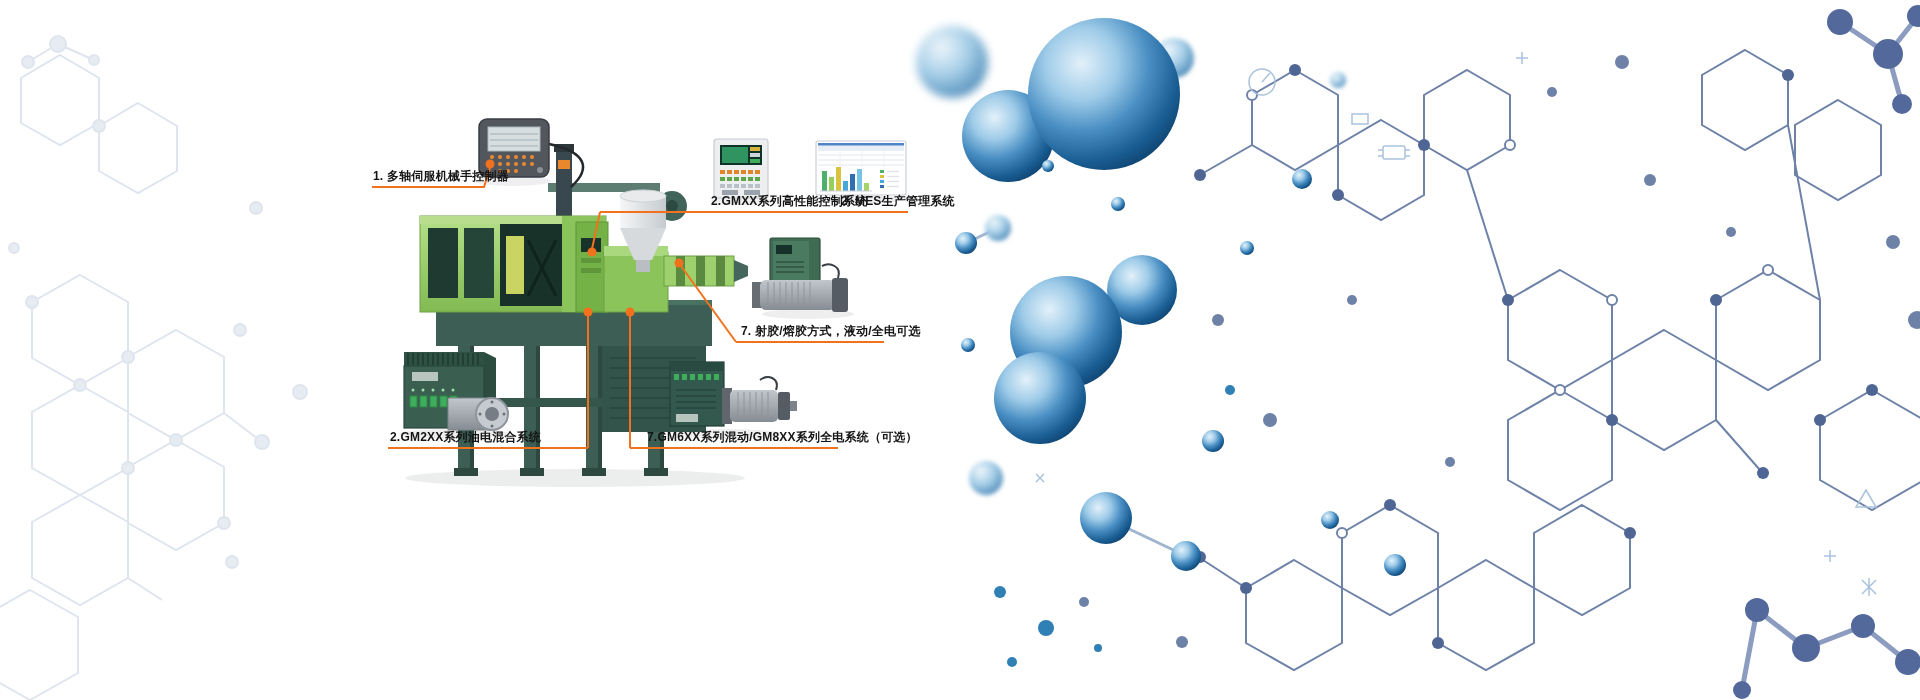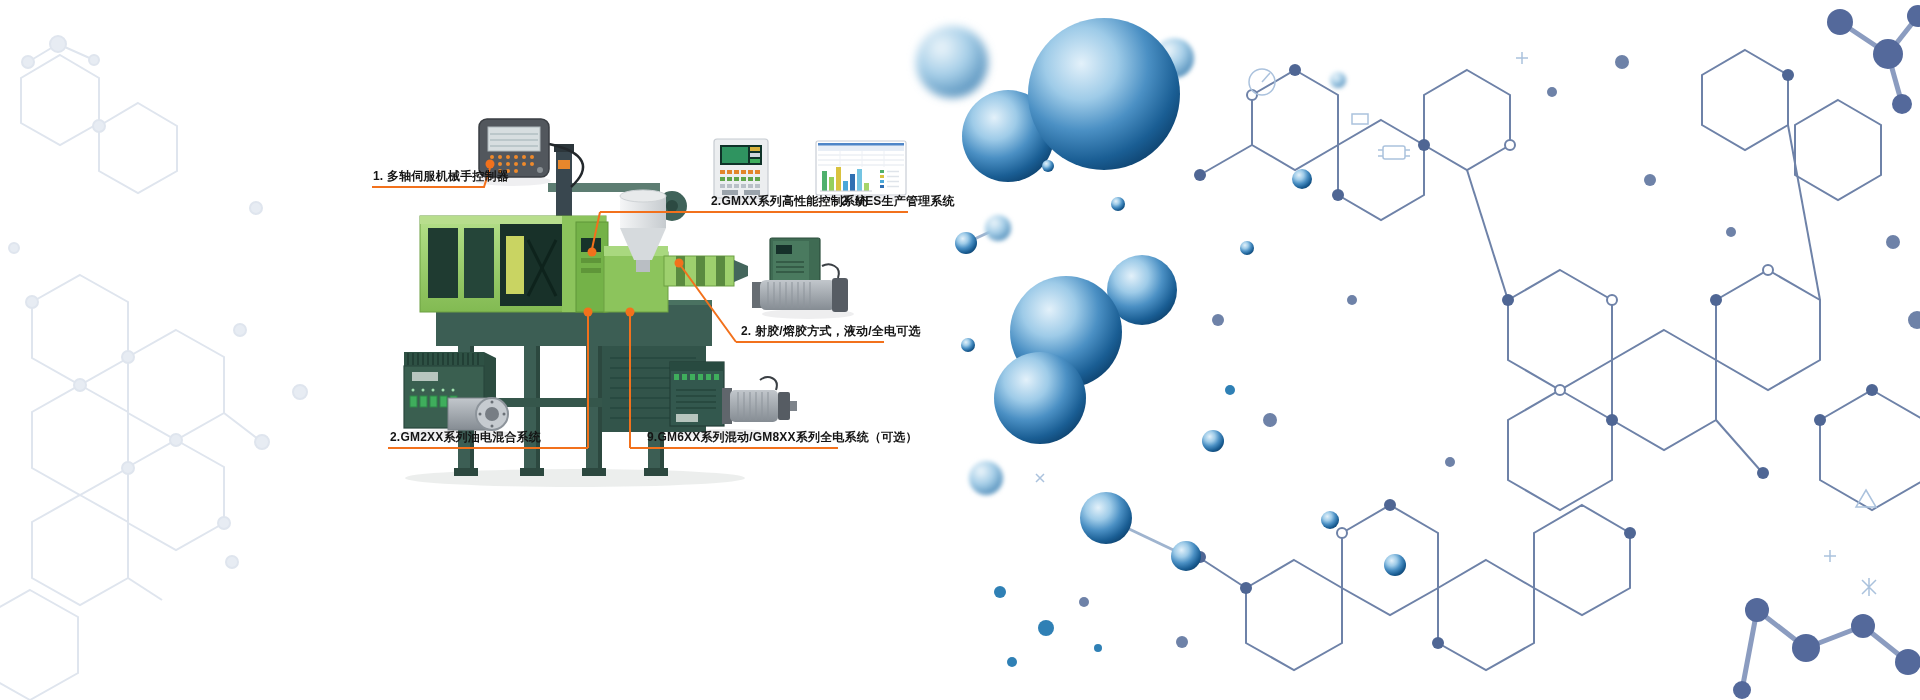--- a/index.html
+++ b/index.html
@@ -533,17 +533,17 @@
         <circle cx="679" cy="263" r="4.5"></circle>
         <circle cx="630" cy="312" r="4.5"></circle>
         <circle cx="588" cy="312" r="4.5"></circle>
       </g>
     </g>
   </svg>
 
   <div class="callout c1">1. 多轴伺服机械手控制器</div>
   <div class="callout c2">2.GMXX系列高性能控制系统</div>
   <div class="callout c3">2. MES生产管理系统</div>
-  <div class="callout c4">2. 射胶/熔胶方式，液动/全电可选</div>
-  <div class="callout c5">9.GM6XX系列混动/GM8XX系列全电系统（可选）</div>
+  <div class="callout c4">7. 射胶/熔胶方式，液动/全电可选</div>
+  <div class="callout c5">7.GM6XX系列混动/GM8XX系列全电系统（可选）</div>
   <div class="callout c6">2.GM2XX系列油电混合系统</div>
 
 </div>
 
 </body></html>

